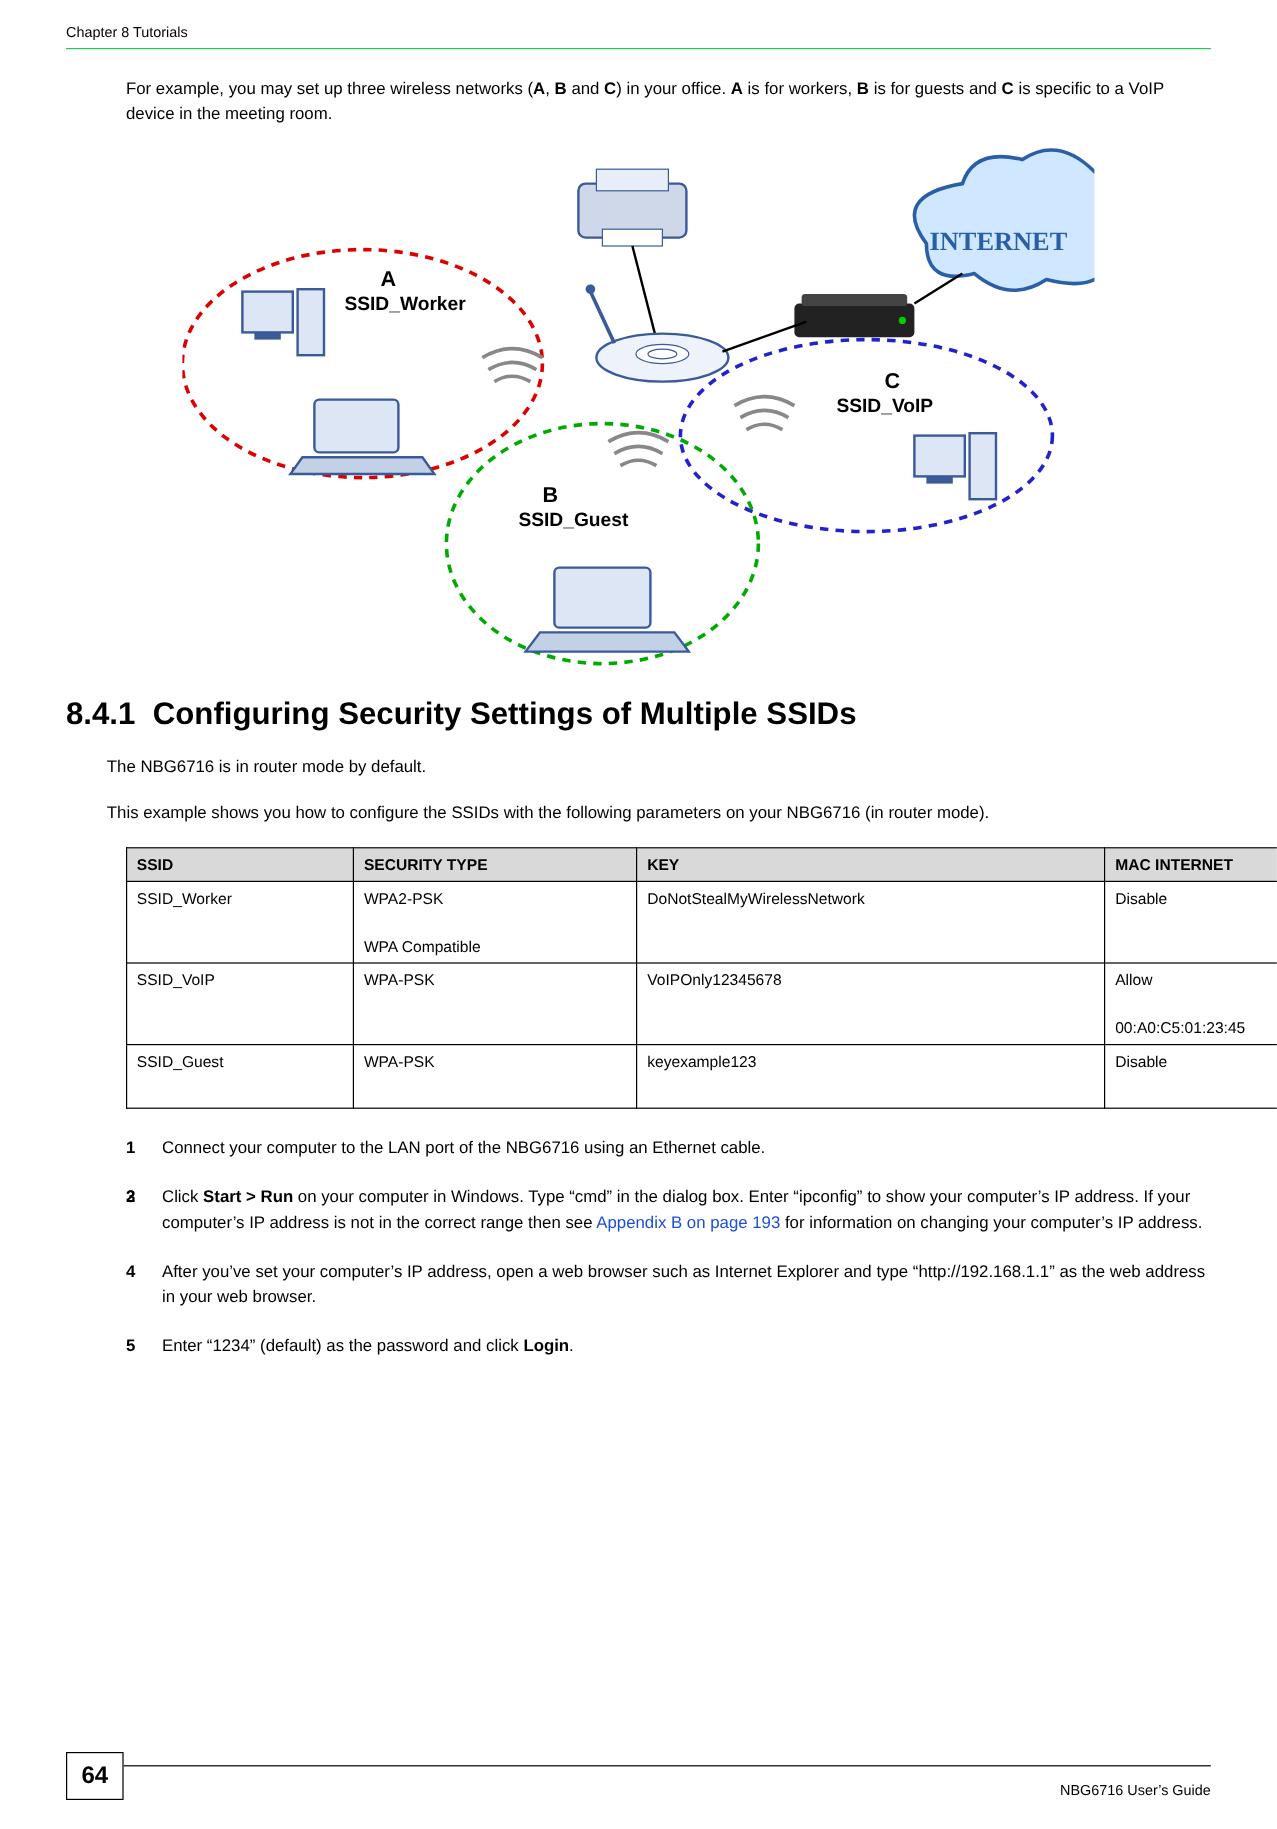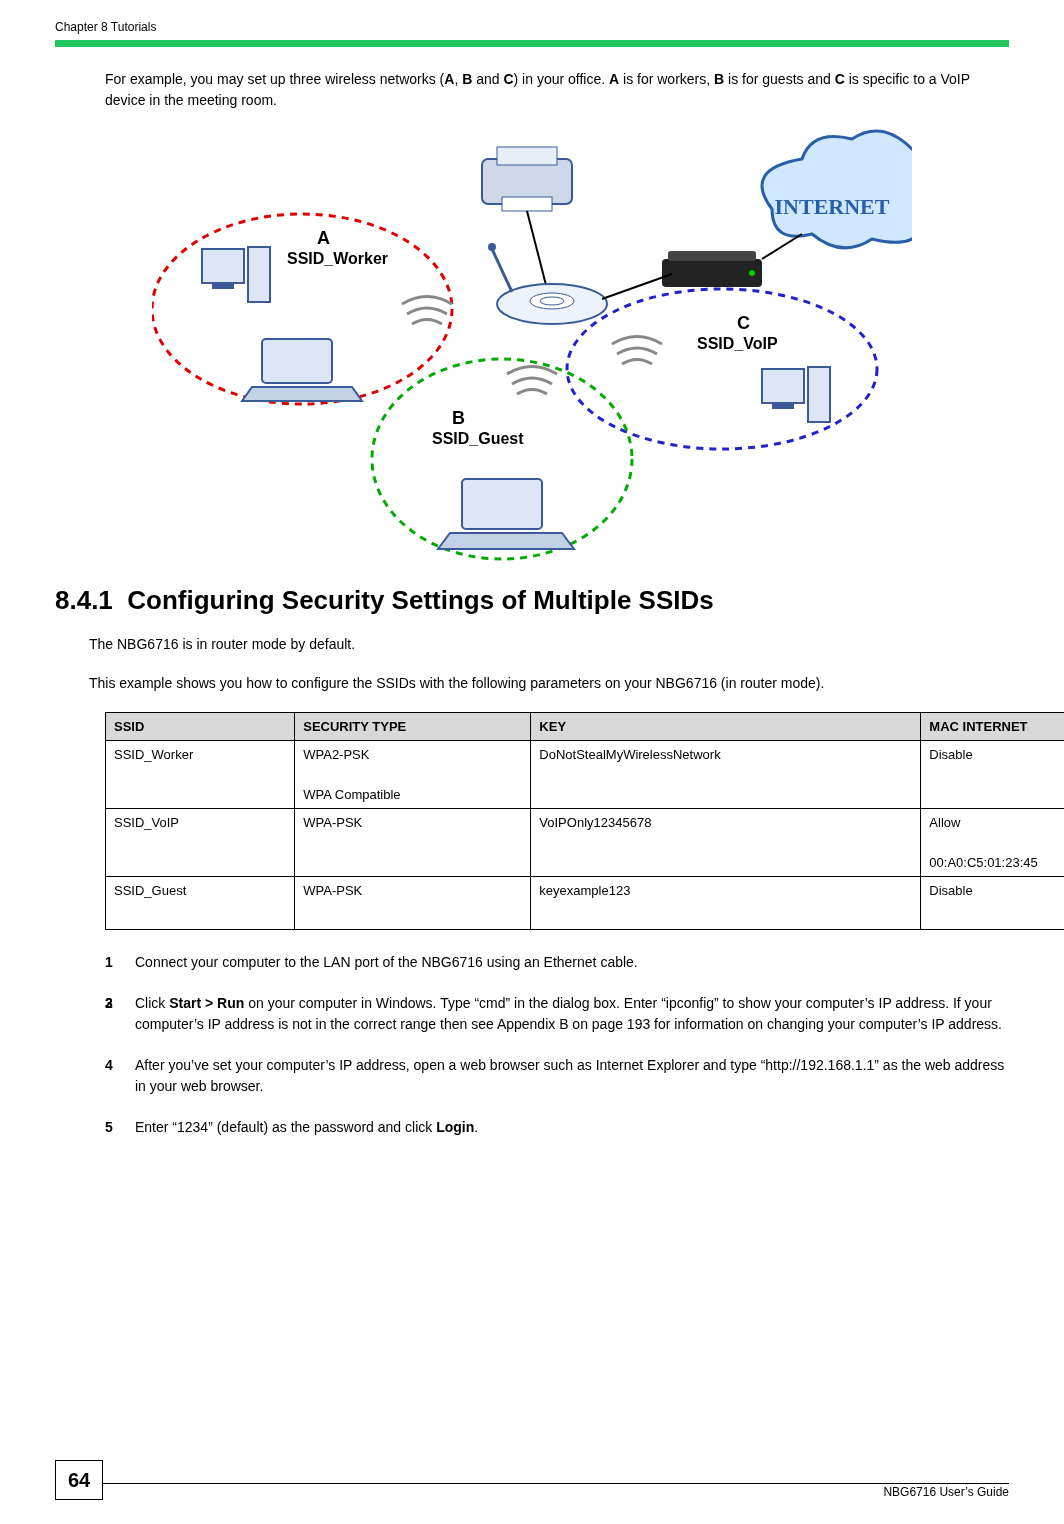--- a/index.html
+++ b/index.html
@@ -11,21 +11,21 @@
       width: 1064px;
       height: 1524px;
       position: relative;
       padding: 20px 55px 0 55px;
     }
     .header-row {
       display: flex;
       justify-content: space-between;
       font-size: 12px;
       padding: 0 0 6px 0;
-      border-bottom: 7px solid #22c55e;
+      border-bottom: 1px solid #22c55e;
       margin-bottom: 22px;
     }
     .intro {
       margin-left: 50px;
       line-height: 1.5;
       margin-bottom: 18px;
     }
     .diagram {
       display: block;
       margin: 0 auto 24px auto;
@@ -73,34 +73,34 @@
       padding-left: 30px;
       line-height: 1.5;
       margin-bottom: 20px;
     }
     ol.steps li .num {
       position: absolute;
       left: 0;
       font-family: Arial, Helvetica, sans-serif;
       font-weight: bold;
     }
-    .link { color: #000000; }
+    .link { color: #1d4ed8; }
     .footer {
       position: absolute;
       left: 0;
       bottom: 24px;
       width: 1064px;
       padding: 0 55px;
     }
     .footer-line {
       border-top: 1px solid #000;
       display: flex;
       justify-content: space-between;
       align-items: center;
-      padding-top: 0;
+      padding-top: 12px;
     }
     .page-num-box {
       border: 1.5px solid #000;
       width: 48px;
       height: 40px;
       display: flex;
       align-items: center;
       justify-content: center;
       font-family: Arial, Helvetica, sans-serif;
       font-weight: bold;

